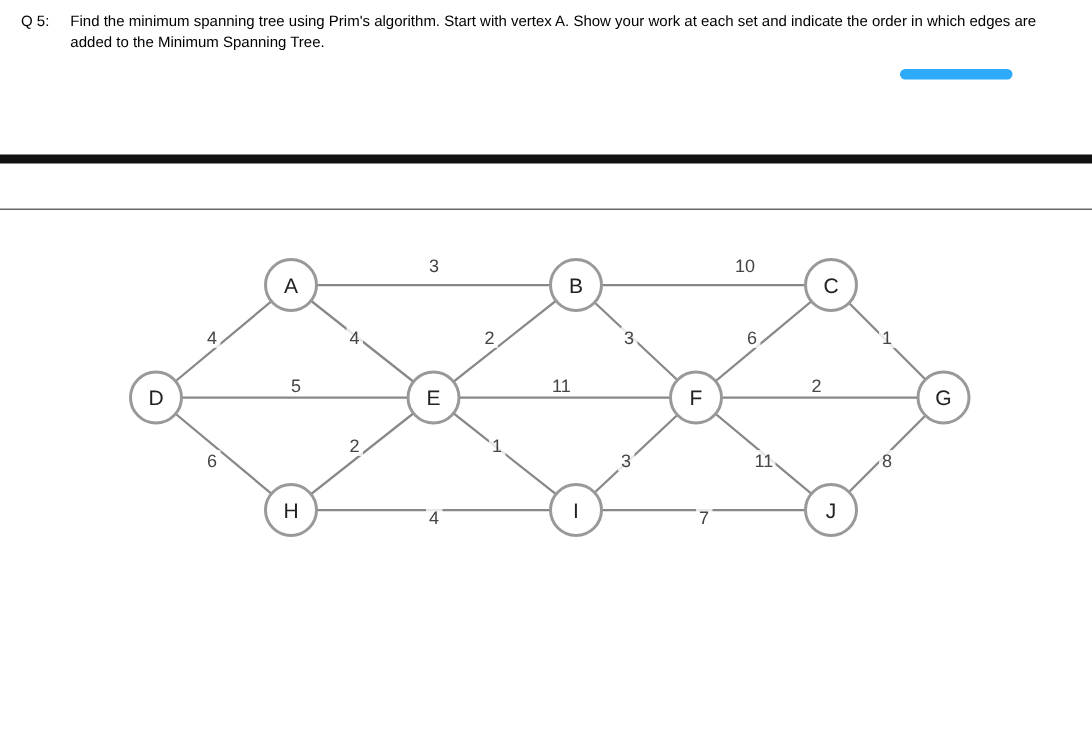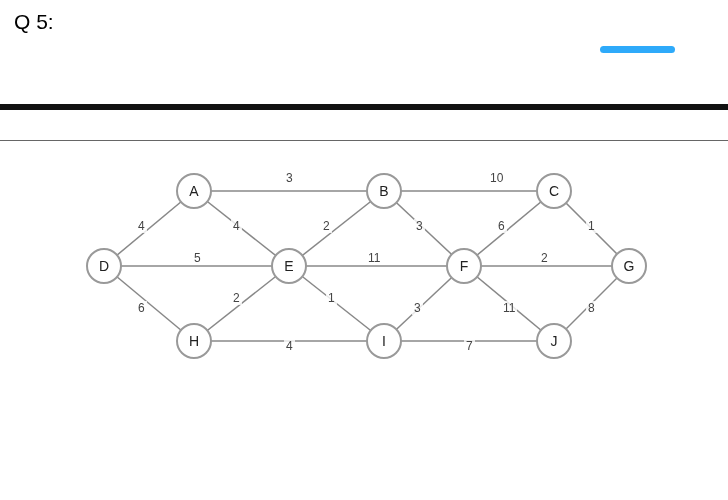--- a/index.html
+++ b/index.html
@@ -1,18 +1,18 @@
 <!DOCTYPE html>
 <html><head>
 <meta charset="utf-8">
 <style>
   * { margin: 0; padding: 0; box-sizing: border-box; }
   body { font-family: Arial, sans-serif; width: 728px; height: 500px; background: #fff; color: #000; overflow: hidden; position: relative; }
 
-  .question { padding: 8px 14px 8px 14px; font-size: 21px; line-height: 1.35; display: flex; gap: 14px; }
+  .question { padding: 8px 14px 8px 14px; font-size: 10px; line-height: 1.35; display: flex; gap: 14px; }
   .qlabel { font-weight: 400; white-space: nowrap; }
   .qtext { flex: 1; }
 
   .underline { position: absolute; height: 7px; width: 75px; background: #2eaafa; border-radius: 6px; }
 
   .hr-thick { width: 100%; height: 6px; background: #111; margin-top: 60px; }
   .hr-thin { width: 100%; height: 1px; background: #666; margin-top: 30px; }
 
   .graph-wrap { position: relative; width: 600px; height: 210px; margin: 20px auto 0 auto; }
 
@@ -21,20 +21,21 @@
   .wlabel { position: absolute; font-size: 12px; color: #444; background: rgba(255,255,255,0.8); padding: 0 2px; z-index: 4; }
 
   svg { position: absolute; top: 0; left: 0; z-index: 1; }
   line { stroke: #888; stroke-width: 1.5; }
 </style>
 </head>
 <body>
 
 <div class="question">
   <div class="qlabel">Q 5:</div>
+  <div class="qtext">Find the minimum spanning tree using Prim's algorithm. Start with vertex A. Show your work at each set and indicate the order in which edges are added to the Minimum Spanning Tree.</div>
 </div>
 
 <div class="underline" style="top:46px; left:600px;"></div>
 
 <div class="hr-thick"></div>
 <div class="hr-thin"></div>
 
 <div class="graph-wrap">
 
   <svg width="600" height="210">

